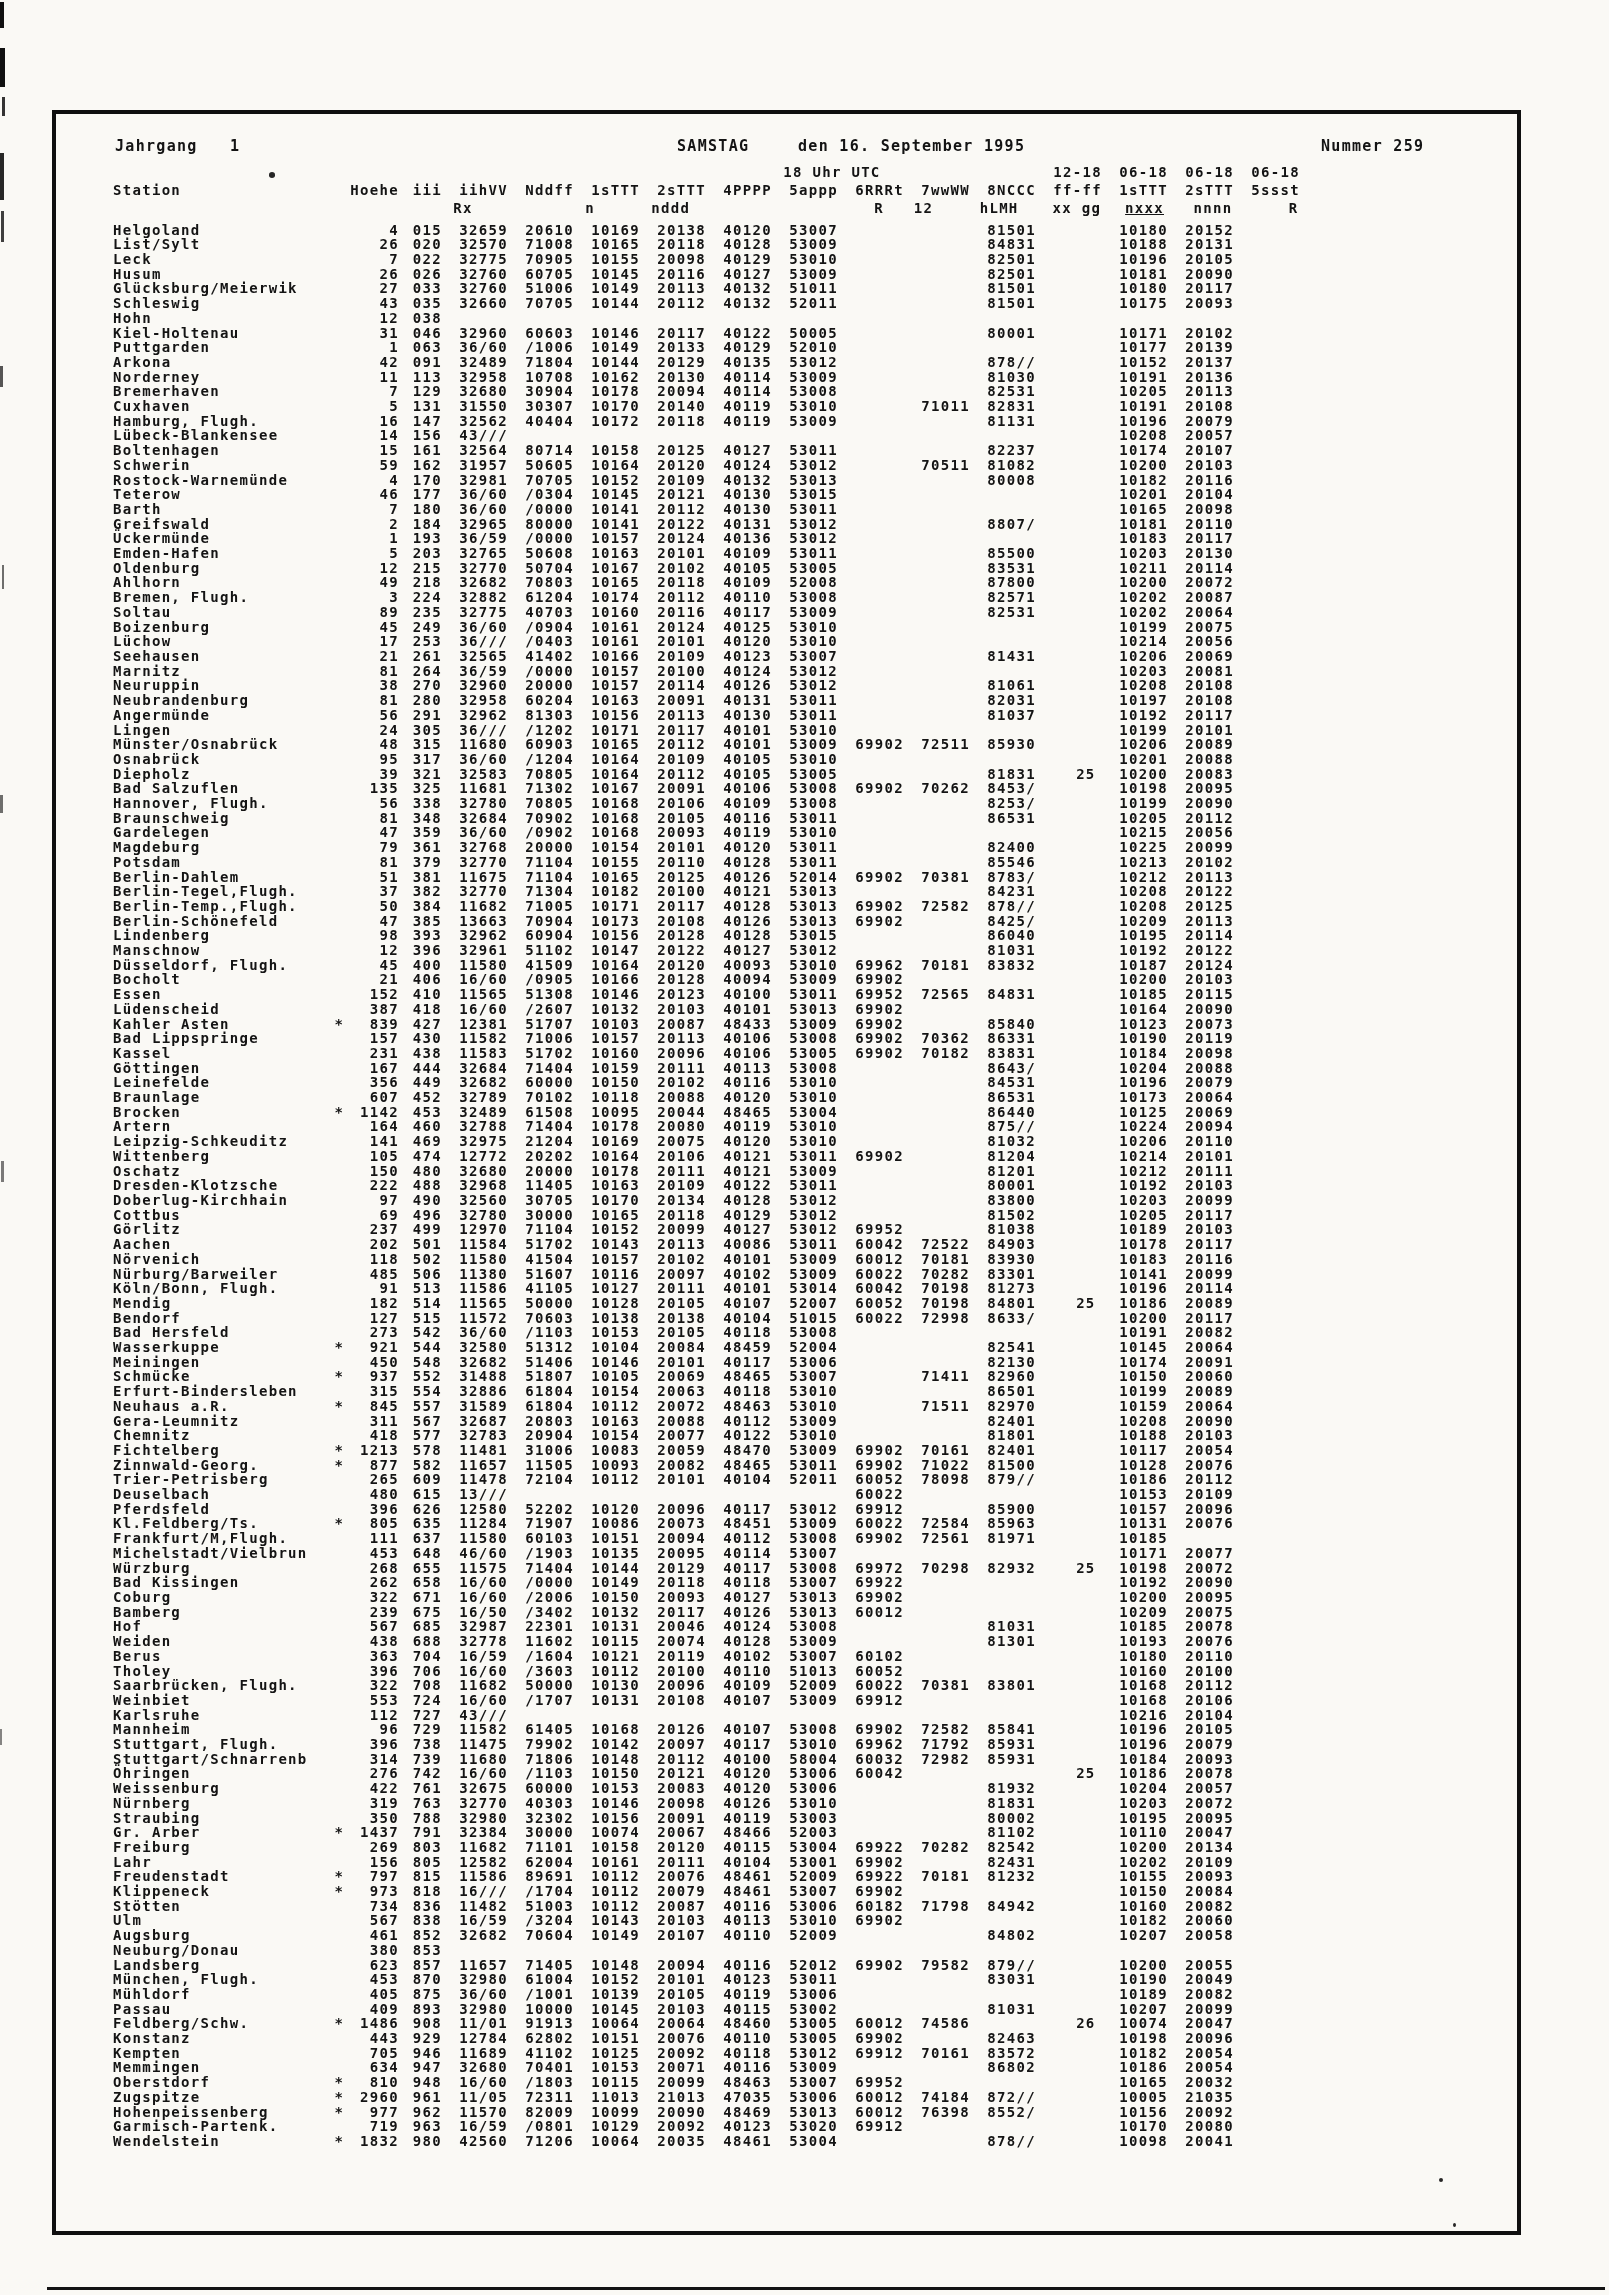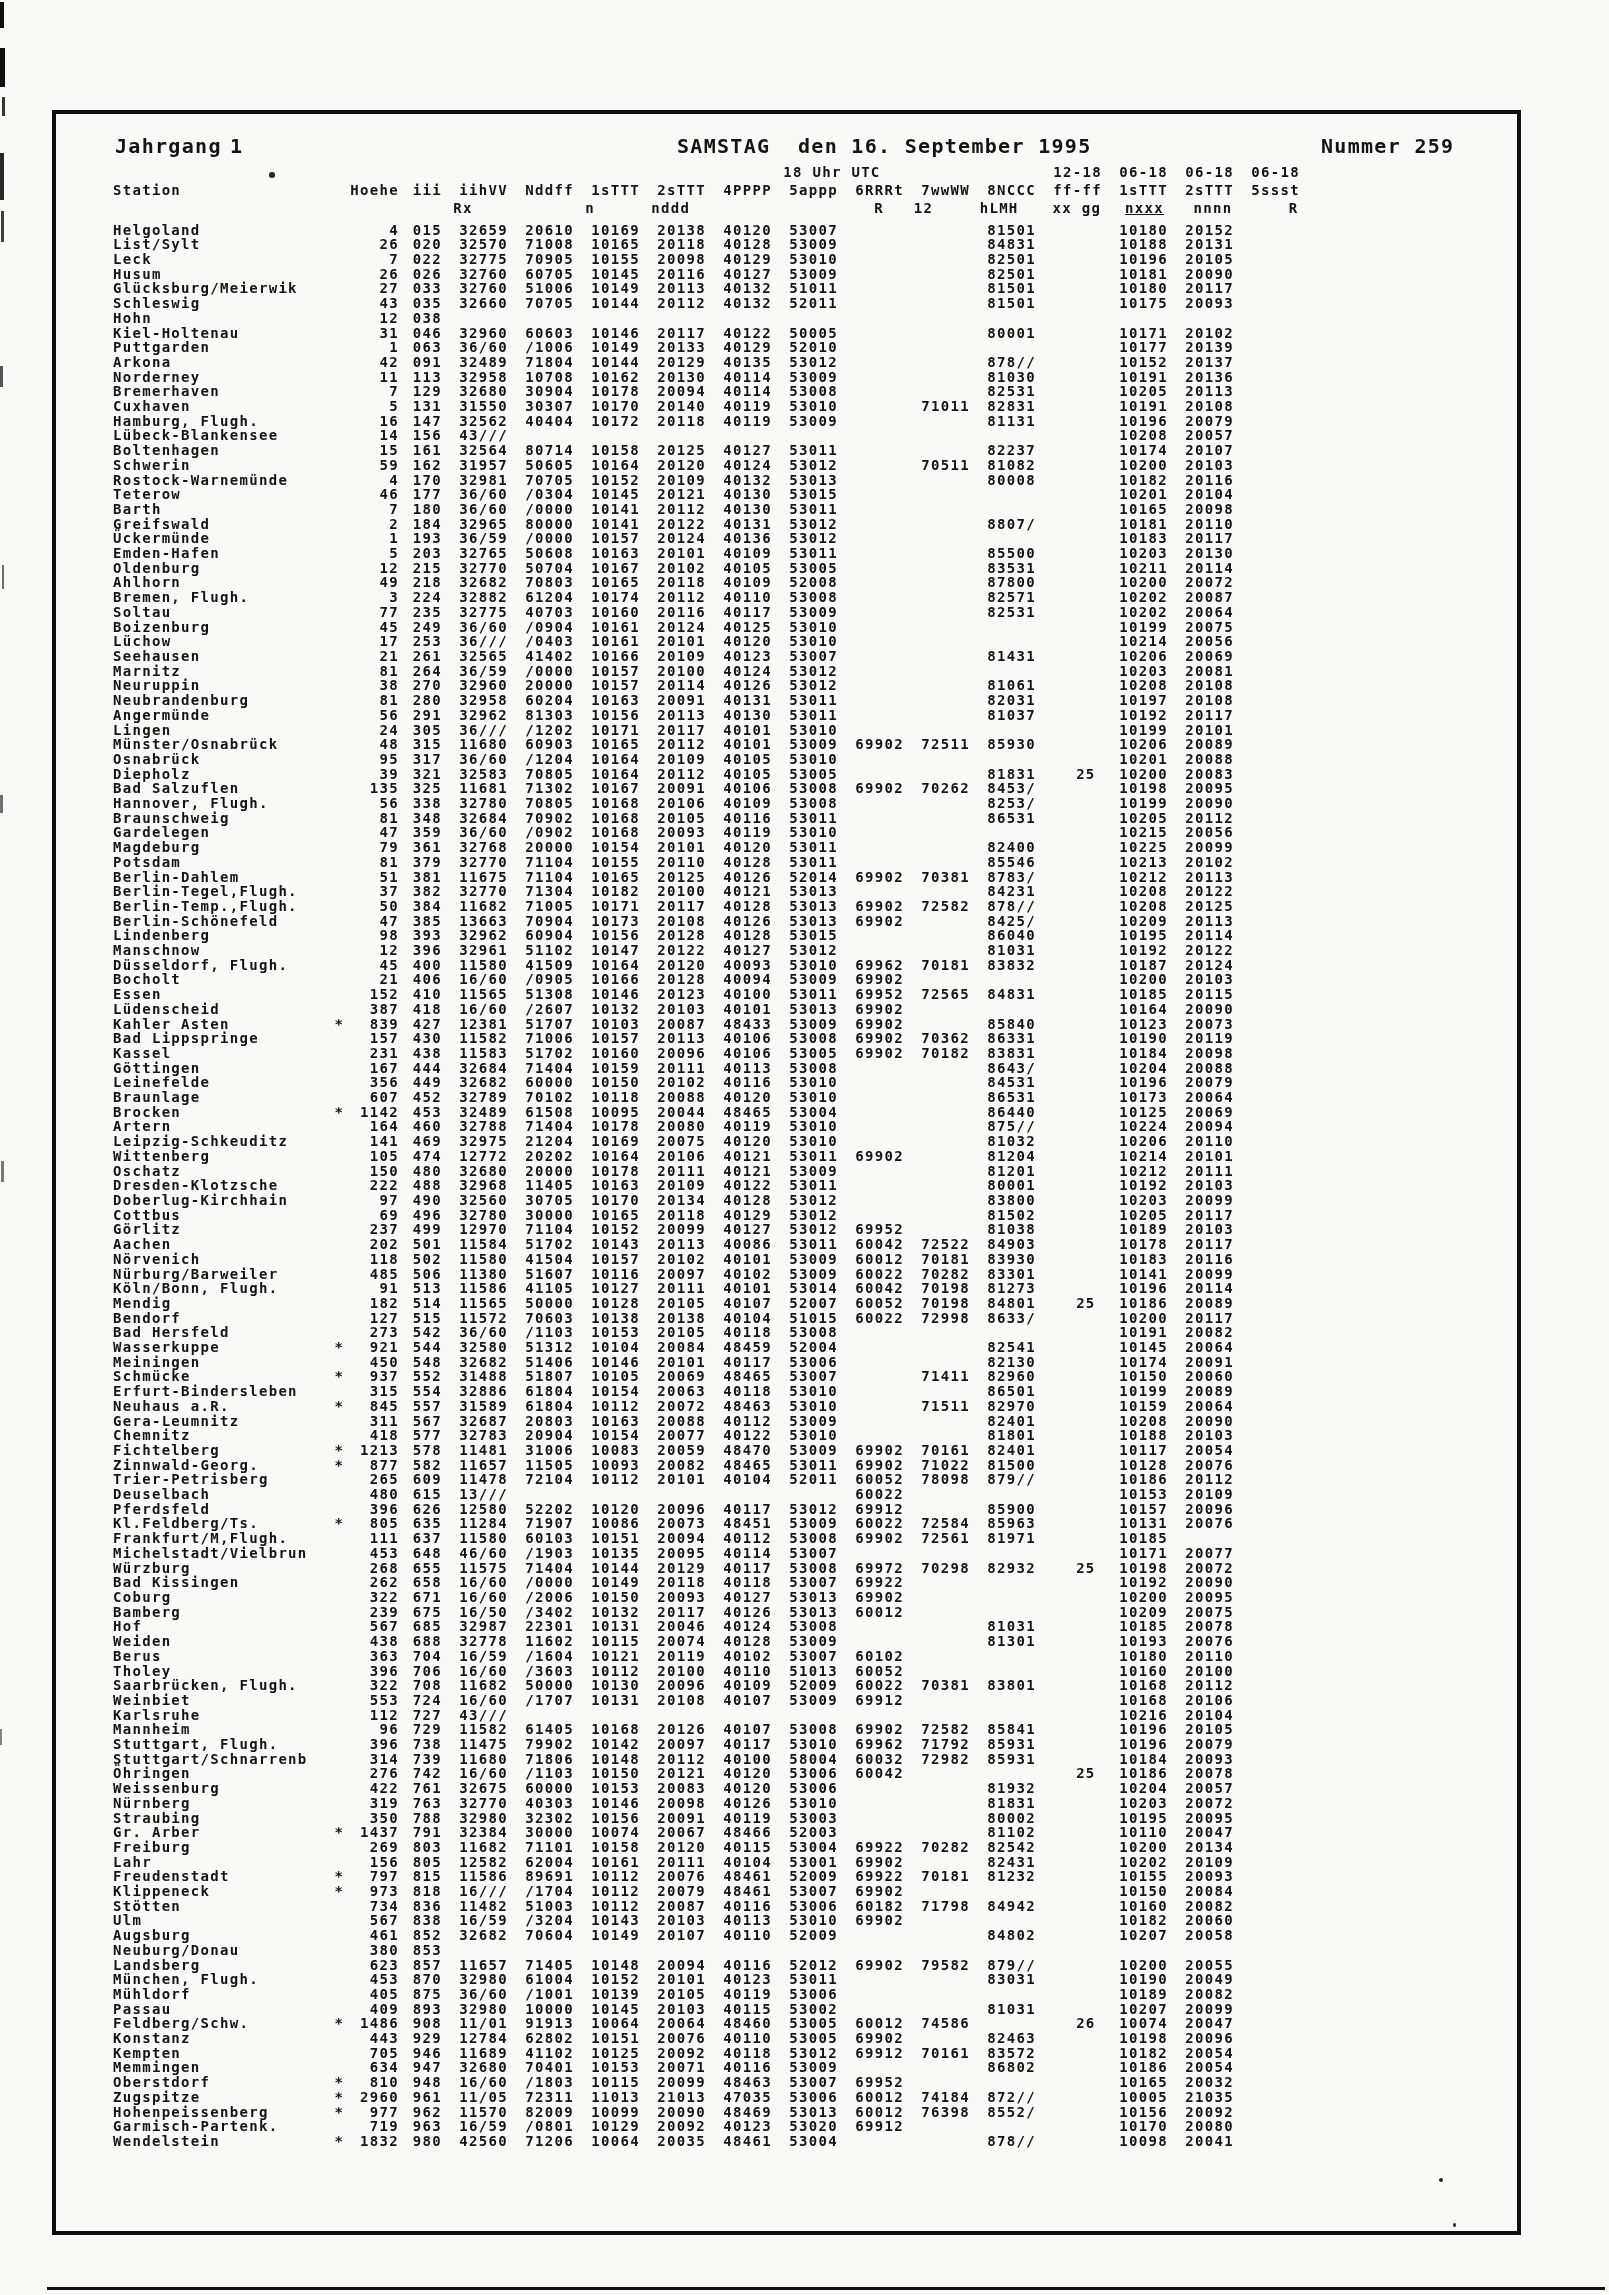--- a/index.html
+++ b/index.html
@@ -7,21 +7,21 @@
   body {
     position:relative;
     background:var(--paper,#faf9f5);
     color:var(--ink,#141414);
     font-family:"DejaVu Sans Mono", monospace;
     font-weight:700;
     overflow:hidden;
   }
   .mast {
     position:absolute; top:138px; height:17.7px;
-    font-size:20px; letter-spacing:1.3px; white-space:pre; line-height:17.7px;
+    font-size:15px; letter-spacing:1.3px; white-space:pre; line-height:17.7px;
   }
   #frame {
     position:absolute; left:52px; top:110px; width:1469px; height:2125px;
     border:4.8px solid #0f0f0f;
   }
   table#synop {
     position:absolute; left:113px; top:161px; width:1187px;
     border-collapse:collapse; table-layout:fixed;
     font-size:14px; letter-spacing:1.3px;
   }
@@ -625,21 +625,21 @@
         <td></td>
         <td>82571</td>
         <td></td>
         <td>10202</td>
         <td>20087</td>
         <td></td>
       </tr>
       <tr>
         <td>Soltau</td>
         <td></td>
-        <td>77</td>
+        <td>89</td>
         <td>235</td>
         <td>32775</td>
         <td>40703</td>
         <td>10160</td>
         <td>20116</td>
         <td>40117</td>
         <td>53009</td>
         <td></td>
         <td></td>
         <td>82531</td>

